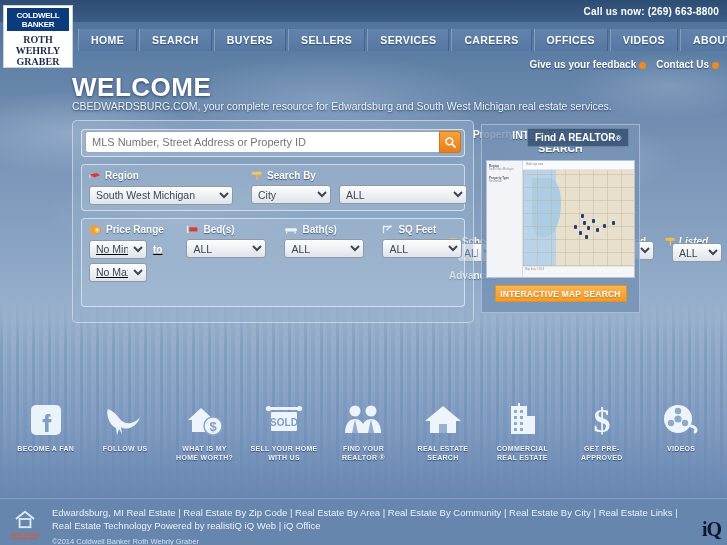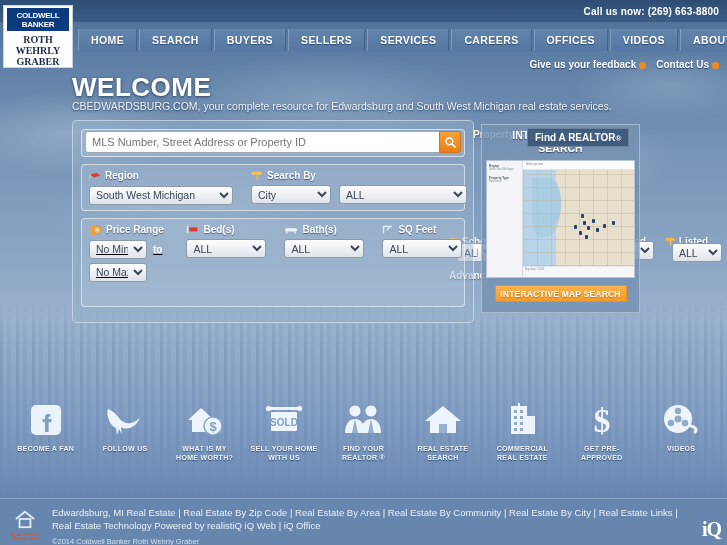--- a/index.html
+++ b/index.html
@@ -255,21 +255,21 @@
   #copyline {
     position:absolute; left:52px; right:48px; top:38px;
     color:#cfe0ef; font-size:7.5px; line-height:10px; overflow:hidden;
   }
   #eho {
     position:absolute; left:10px; bottom:4px; width:30px; text-align:center;
   }
   #eho .ehtxt { color:#e0552c; font-size:3.5px; font-weight:bold; line-height:4px; }
   #iq {
     position:absolute; right:6px; bottom:4px;
-    color:#ffffff; font-size:20px; font-weight:bold;
+    color:#0f172a; font-size:20px; font-weight:bold;
     font-family:"Liberation Serif", serif; letter-spacing:-1px;
   }
 </style>
 </head>
 <body>
 
 <div id="bg">
   <div id="bg-clouds"></div>
 </div>
 
@@ -311,21 +311,21 @@
 
 <div class="ghost" style="left:473px; top:129px;">Property Search</div>
 <div class="ghost" style="left:448px; top:236px;">
   <svg width="11" height="11" viewBox="0 0 16 16" style="vertical-align:-2px">
       <rect x="7" y="2" width="2" height="12" fill="#f6c15a"></rect>
       <rect x="1" y="3" width="13" height="4" rx="1" fill="#f7b93f"></rect>
     </svg>
   <span>School</span>
 </div>
 <div class="ghost" style="left:604px; top:236px;">Reduced</div>
-<div class="ghost" style="left:665px; top:236px;">
+<div class="ghost" style="left:665px; top:236px;font-style:italic;">
   <svg width="11" height="11" viewBox="0 0 16 16" style="vertical-align:-2px">
       <rect x="7" y="2" width="2" height="12" fill="#f6c15a"></rect>
       <rect x="1" y="3" width="13" height="4" rx="1" fill="#f7b93f"></rect>
     </svg>
   <span>Listed</span>
 </div>
 <select class="sel-sm" style="position:absolute; left:612px; top:241px; z-index:3; width:42px;"><option>ALL</option></select>
 <select style="position:absolute; left:672px; top:243px; z-index:3; width:50px;"><option>ALL</option></select>
 <select style="position:absolute; left:457px; top:243px; z-index:3; width:40px;"><option>ALL</option></select>
 <div class="ghost" style="left:449px; top:270px;">Advanced</div>

